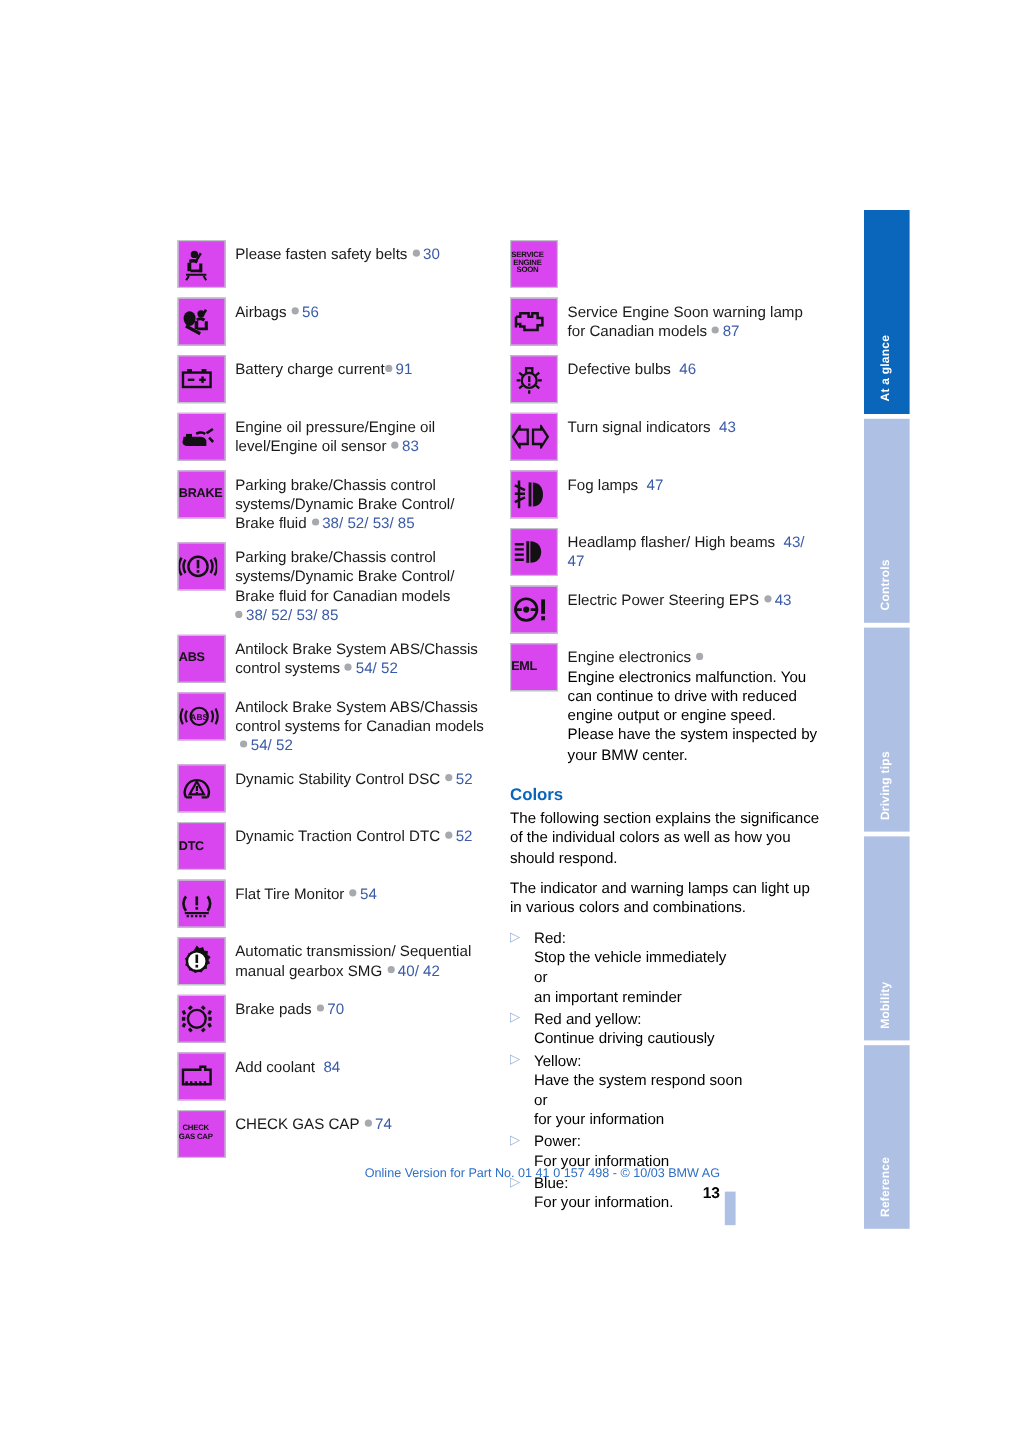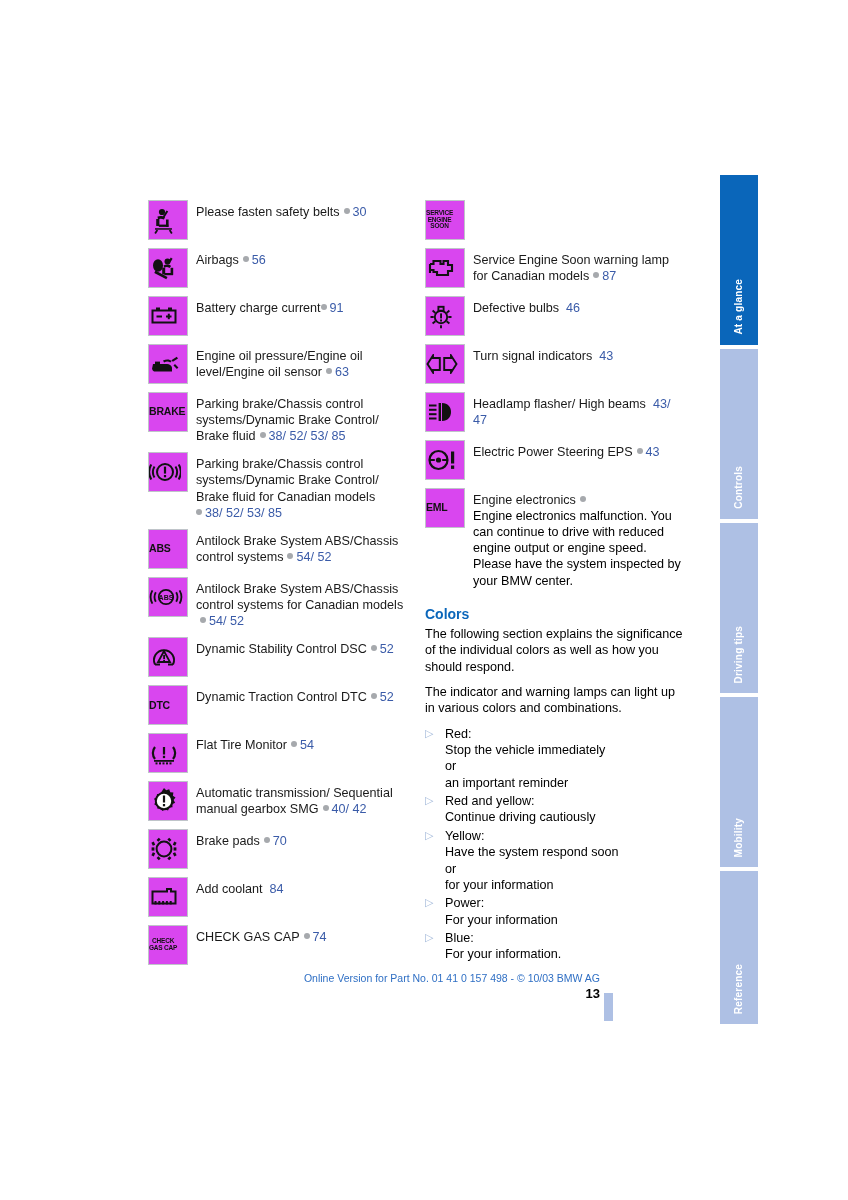--- a/index.html
+++ b/index.html
@@ -253,21 +253,21 @@
           <g fill="#111">
             <path d="M4 13 h14 c2.4 0 4.2 1.3 5 3.2 v4.4 h-16.5 c-2 0 -3.4 -1.4 -3.4 -3.2 z"></path>
             <path d="M14 9.6 c3.5 -1.8 6.8 -1.4 8.6 0.4 l-1.3 1.6 c-1.4 -1.3 -4 -1.4 -6.2 -0.2 z"></path>
             <path d="M22.4 9.2 l5.4 -3.5 l1.2 1.7 l-5.1 3.4 z"></path>
             <path d="M24.5 14.5 l3.4 3.6 l1.5 -1.6 l-3.4 -3.6 z"></path>
             <rect x="6" y="10.6" width="5" height="2.6"></rect>
           </g>
         </svg>
       </div>
       <div class="entry-body">
-        <span class="lbl">Engine oil pressure/Engine oil level/Engine oil sensor</span><span class="dot"></span><span class="ref">63</span>
+        <span class="lbl">Engine oil pressure/Engine oil level/Engine oil sensor</span><span class="dot"></span><span class="ref">83</span>
       </div>
     </div>
 
     <div class="entry">
       <div class="icon-box">
         <div class="icon-text">BRAKE</div>
       </div>
       <div class="entry-body">
         <span class="lbl">Parking brake/Chassis control systems/Dynamic Brake Control/ Brake fluid</span><span class="dot"></span><span class="ref">38/ 52/ 53/ 85</span>
       </div>
@@ -502,20 +502,41 @@
             <path d="M13.8 4 L7 4 L7 1.5 L1.5 10 L7 18.5 L7 16 L13.8 16 Z"></path>
             <path d="M18.2 4 L25 4 L25 1.5 L30.5 10 L25 18.5 L25 16 L18.2 16 Z"></path>
           </g>
         </svg>
       </div>
       <div class="entry-body">
         <span class="lbl">Turn signal indicators</span>&nbsp; <span class="ref">43</span>
       </div>
     </div>
 
+    <div class="entry">
+      <div class="icon-box">
+        <svg width="30" height="28" viewBox="0 0 30 28">
+          <g fill="#111">
+            <path d="M18 4 c5.5 0 8.5 4.6 8.5 10 c0 5.4 -3 10 -8.5 10 z"></path>
+            <rect x="14.5" y="4" width="2.4" height="20"></rect>
+          </g>
+          <g stroke="#111" stroke-width="2.1">
+            <path d="M3 6.5 L11.5 10.5"></path>
+            <path d="M3 13.5 L11.5 13.5"></path>
+            <path d="M3 20.5 L11.5 16.5"></path>
+          </g>
+          <g stroke="#111" stroke-width="2.1">
+            <path d="M6.5 2.5 L6.5 25.5"></path>
+          </g>
+        </svg>
+      </div>
+      <div class="entry-body">
+        <span class="lbl">Fog lamps</span>&nbsp; <span class="ref">47</span>
+      </div>
+    </div>
 
     <div class="entry">
       <div class="icon-box">
         <svg width="30" height="24" viewBox="0 0 30 24">
           <g fill="#111">
             <path d="M16 3 c5.8 0 9 4.2 9 9 c0 4.8 -3.2 9 -9 9 z"></path>
             <rect x="12.6" y="3" width="2.4" height="18"></rect>
           </g>
           <g stroke="#111" stroke-width="2">
             <path d="M3 5.5 h7.5"></path>

